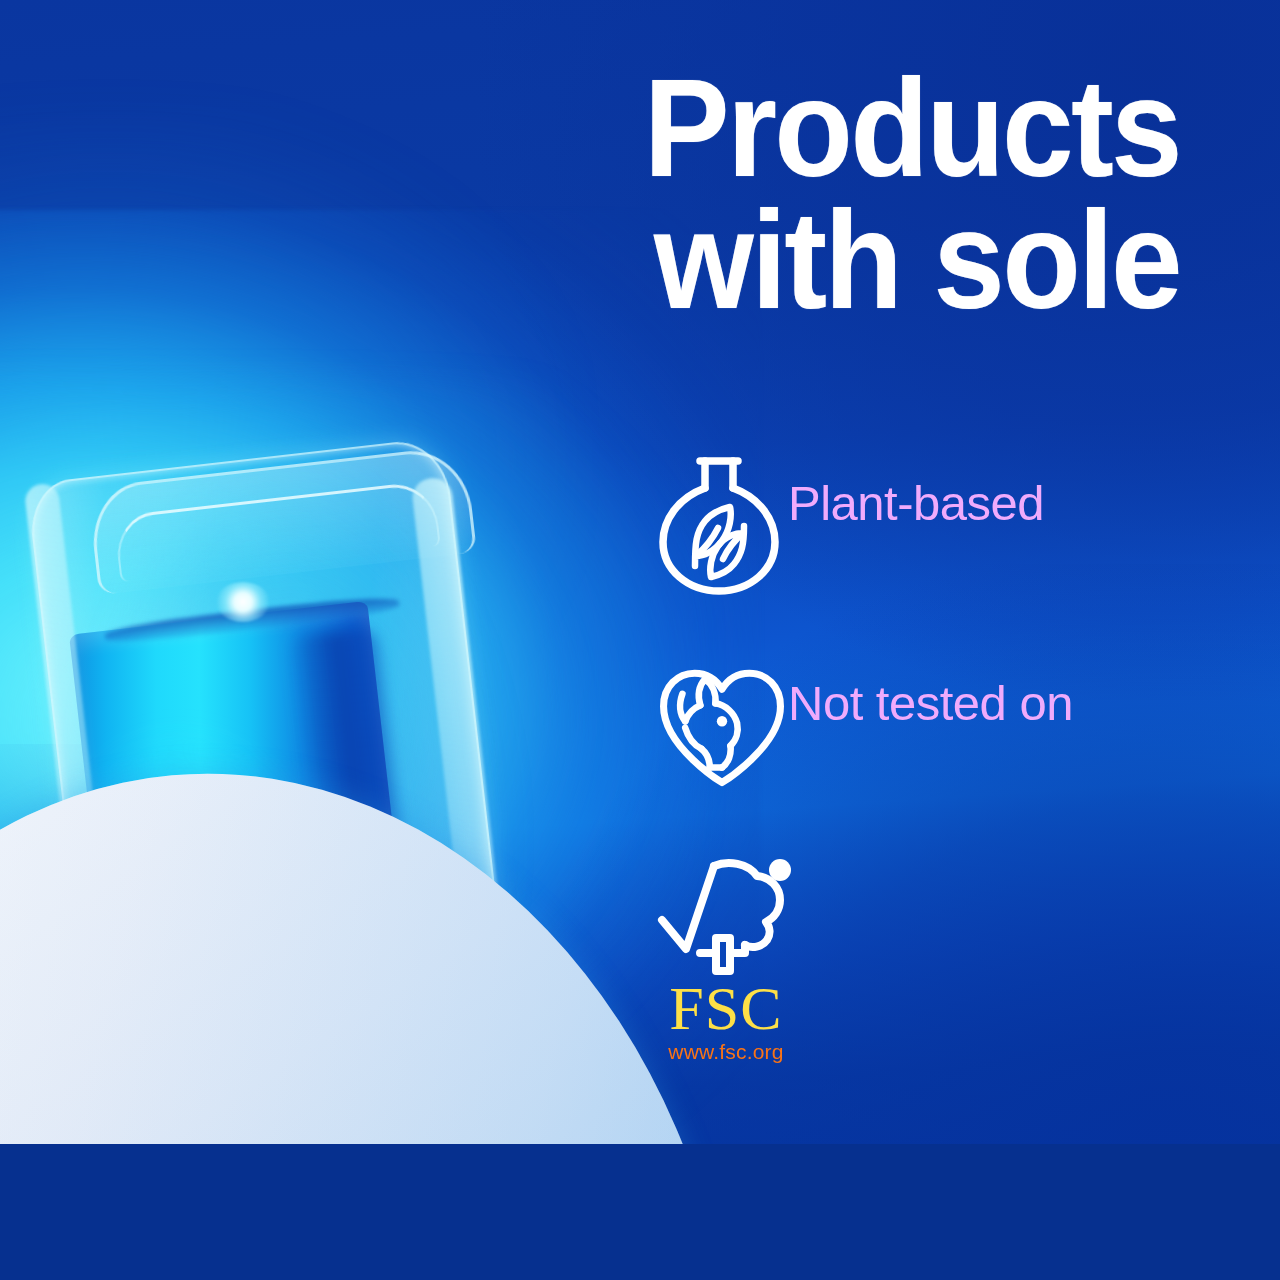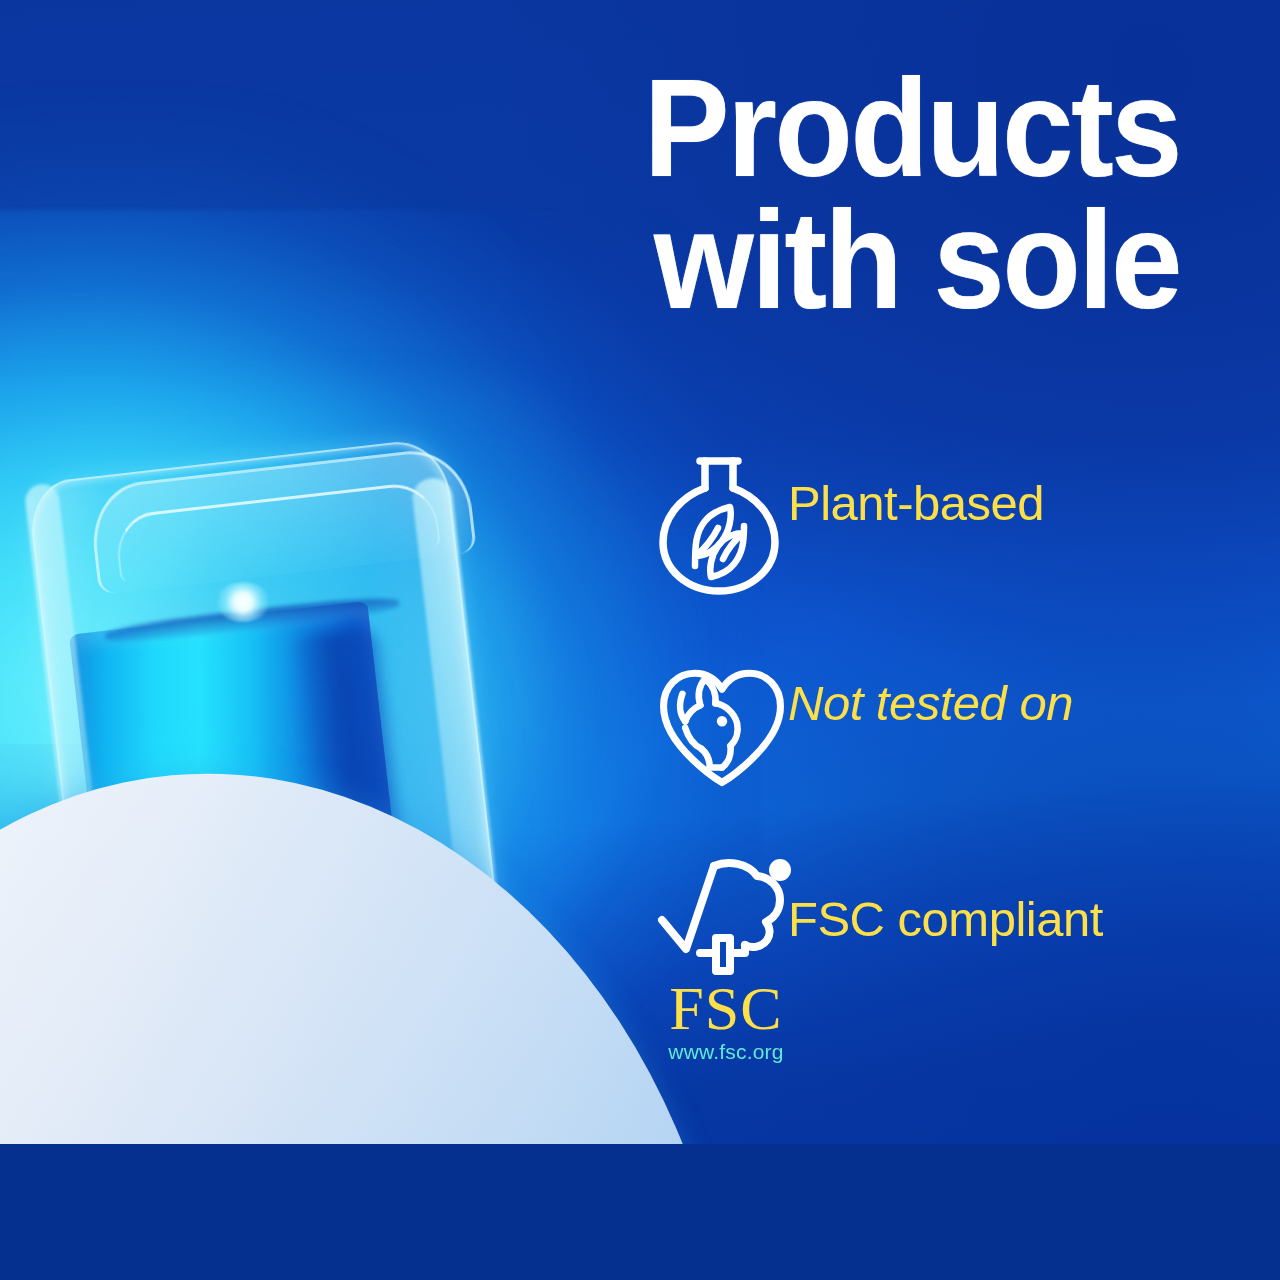--- a/index.html
+++ b/index.html
@@ -211,38 +211,38 @@
     margin-bottom:60px;
   }
   .feature:last-child{margin-bottom:0;}
   .feat-icon{
     flex:0 0 auto;width:160px;
     display:flex;justify-content:flex-start;align-items:flex-start;
     padding-left:28px;
   }
   .feat-label{
     flex:1 1 auto;
-    color:#fde047;
+    color:#f0abfc;
     font-size:49px;
     line-height:1.12;
     font-weight:400;
     letter-spacing:-.5px;
     padding-top:14px;
   }
   .feature.r1 .feat-label{padding-top:28px;}
-  .feature.r2 .feat-label{padding-top:18px;font-style:italic;}
+  .feature.r2 .feat-label{padding-top:18px;}
   .feature.r3 .feat-label{padding-top:38px;}
 
   .fsc-wrap{display:flex;flex-direction:column;align-items:center;width:150px;}
   .fsc-mark-text{
     color:#fde047;font-family:Liberation Serif, serif;
     font-size:62px;line-height:.86;letter-spacing:1px;margin-top:2px;
   }
   .fsc-url{
-    color:#5eead4;font-family:"Liberation Sans", sans-serif;
+    color:#f97316;font-family:"Liberation Sans", sans-serif;
     font-size:21px;line-height:1;letter-spacing:.2px;margin-top:6px;
   }
 </style>
 </head>
 <body>
 
 <div id="stage">
 
   <div class="bg-base"></div>
   <div class="bg-glow-top"></div>
@@ -333,18 +333,18 @@
               <path d="M89 91 L89 99 L74 99 L74 84 L60 84 L60 99 L44 99"></path>
               <path d="M74 99 L74 117 L60 117 L60 99"></path>
             </g>
             <circle cx="124" cy="16" r="11" fill="#ffffff"></circle>
           </svg>
           <div class="fsc-mark-text">FSC</div>
           <div class="fsc-url">www.fsc.org</div>
         </div>
       </div>
       <div class="feat-label">
-        <span>FSC compliant</span><br>
+        <br>
       </div>
     </div>
 
   </div>
 </div>
 
 </body></html>

